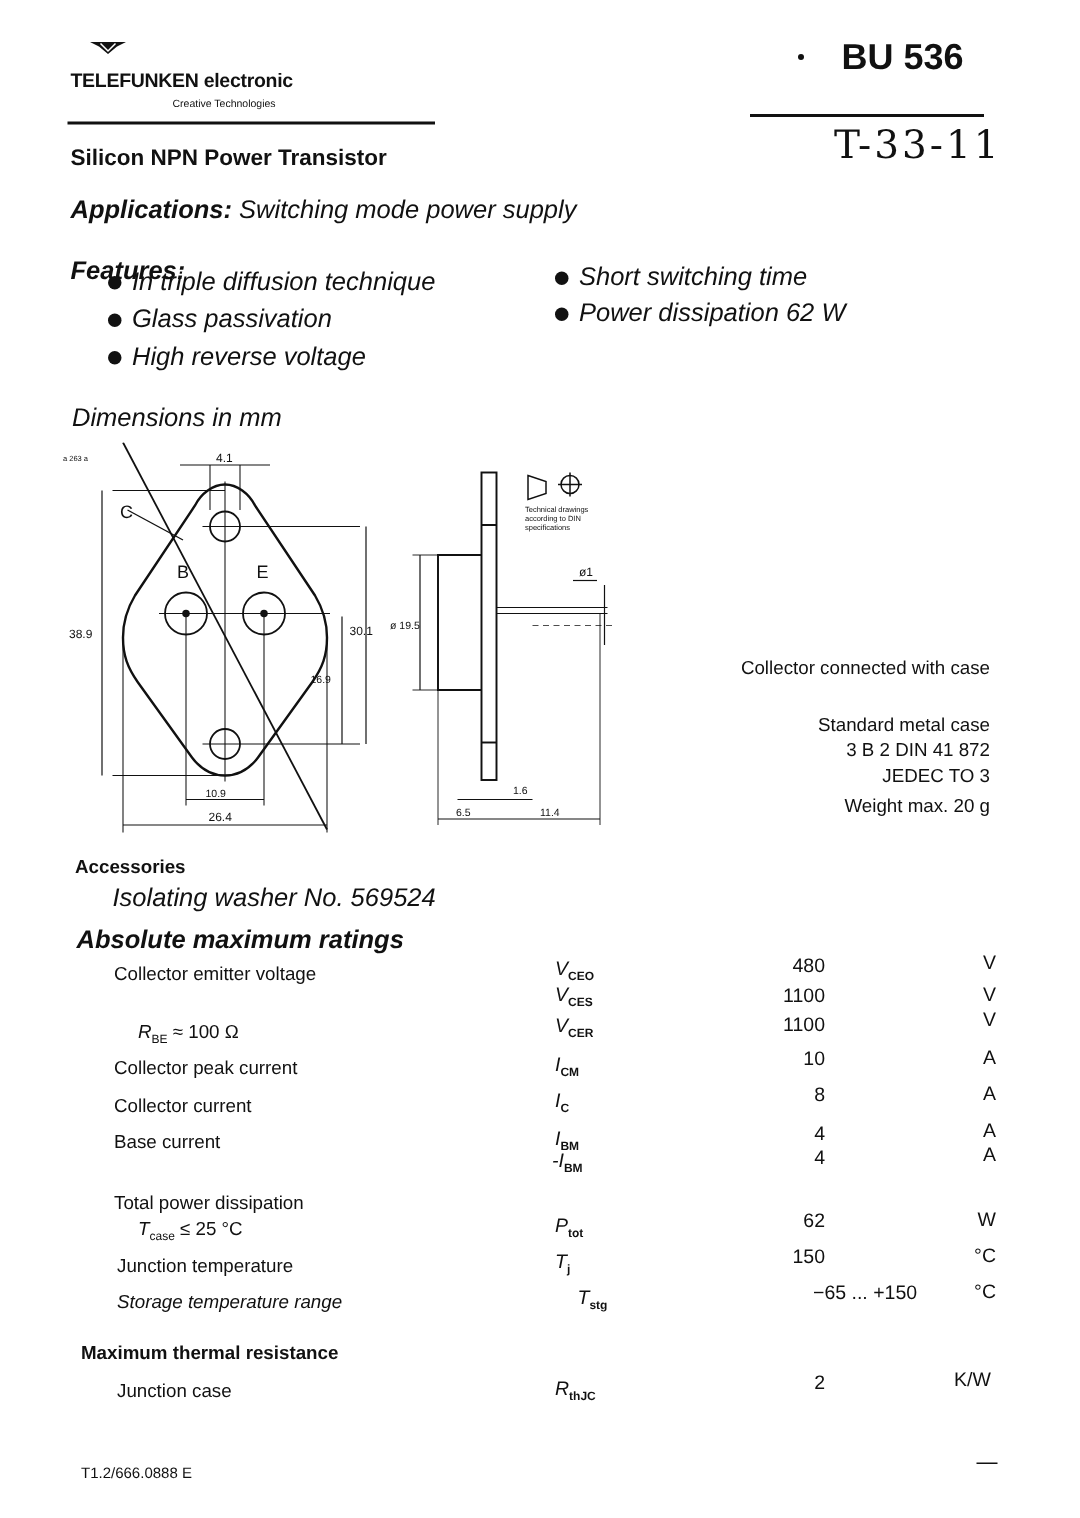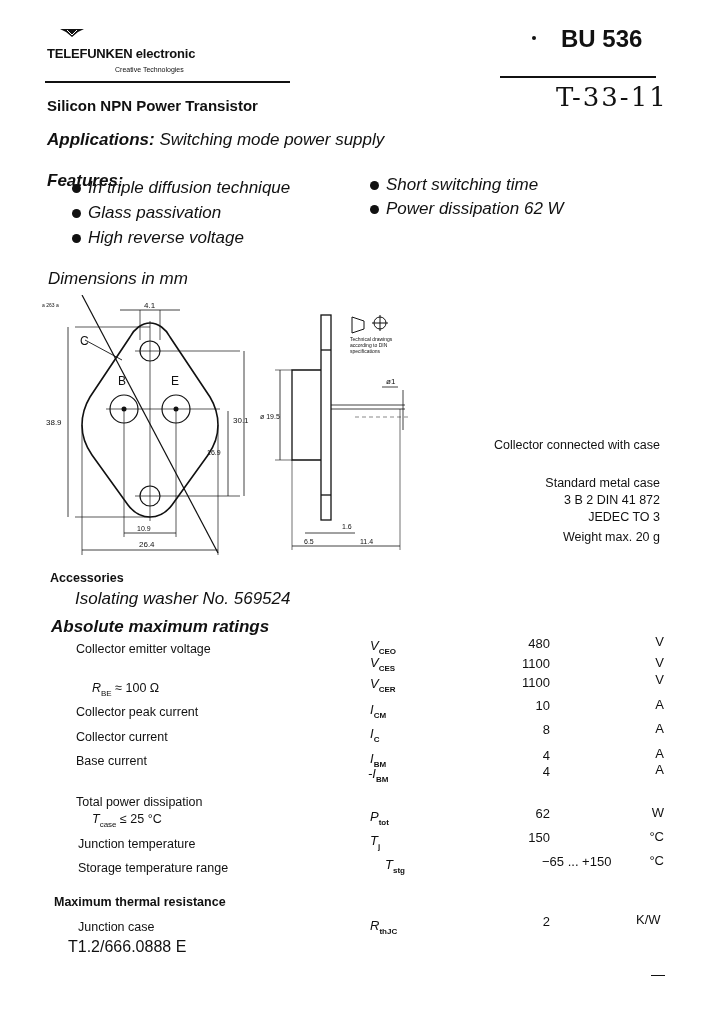--- a/index.html
+++ b/index.html
@@ -189,25 +189,25 @@
 <div class="abs t12" style="left:92px;top:812px;"><i>T</i><sub style="font-size:8px;">case</sub><span> ≤ 25 °C</span></div>
 <div class="abs sym" style="left:370px;top:809px;"><span>P</span><sub>tot</sub></div>
 <div class="abs val" style="left:460px;top:806px;">62</div>
 <div class="abs unit" style="left:634px;top:805px;">W</div>
 
 <div class="abs t12" style="left:78px;top:837px;">Junction temperature</div>
 <div class="abs sym" style="left:370px;top:833px;"><span>T</span><sub>j</sub></div>
 <div class="abs val" style="left:460px;top:830px;">150</div>
 <div class="abs unit" style="left:634px;top:829px;">°C</div>
 
-<div class="abs t12" style="left:78px;top:861px;">Storage temperature range</div>
+<div class="abs t12" style="left:78px;top:861px;font-style:italic;">Storage temperature range</div>
 <div class="abs sym" style="left:385px;top:857px;"><span>T</span><sub>stg</sub></div>
 <div class="abs" style="left:494px;top:854px;font-size:13px;margin-left:48px;">−65 ... +150</div>
 <div class="abs unit" style="left:634px;top:853px;">°C</div>
 
 <div class="abs b t12" style="left:54px;top:895px;">Maximum thermal resistance</div>
 <div class="abs t12" style="left:78px;top:920px;">Junction case</div>
 <div class="abs sym" style="left:370px;top:918px;"><span>R</span><sub>thJC</sub></div>
 <div class="abs val" style="left:460px;top:914px;">2</div>
 <div class="abs" style="left:636px;top:912px;font-size:13px;">K/W</div>
 
-<div class="abs" style="left:54px;top:938px;font-size:16px;margin-left:14px;">T1.2/666.0888 E</div>
+<div class="abs" style="left:54px;top:977px;font-size:10px;">T1.2/666.0888 E</div>
 <div class="abs" style="left:651px;top:975px;width:14px;height:1px;background:#111;"></div>
 
 </body></html>

